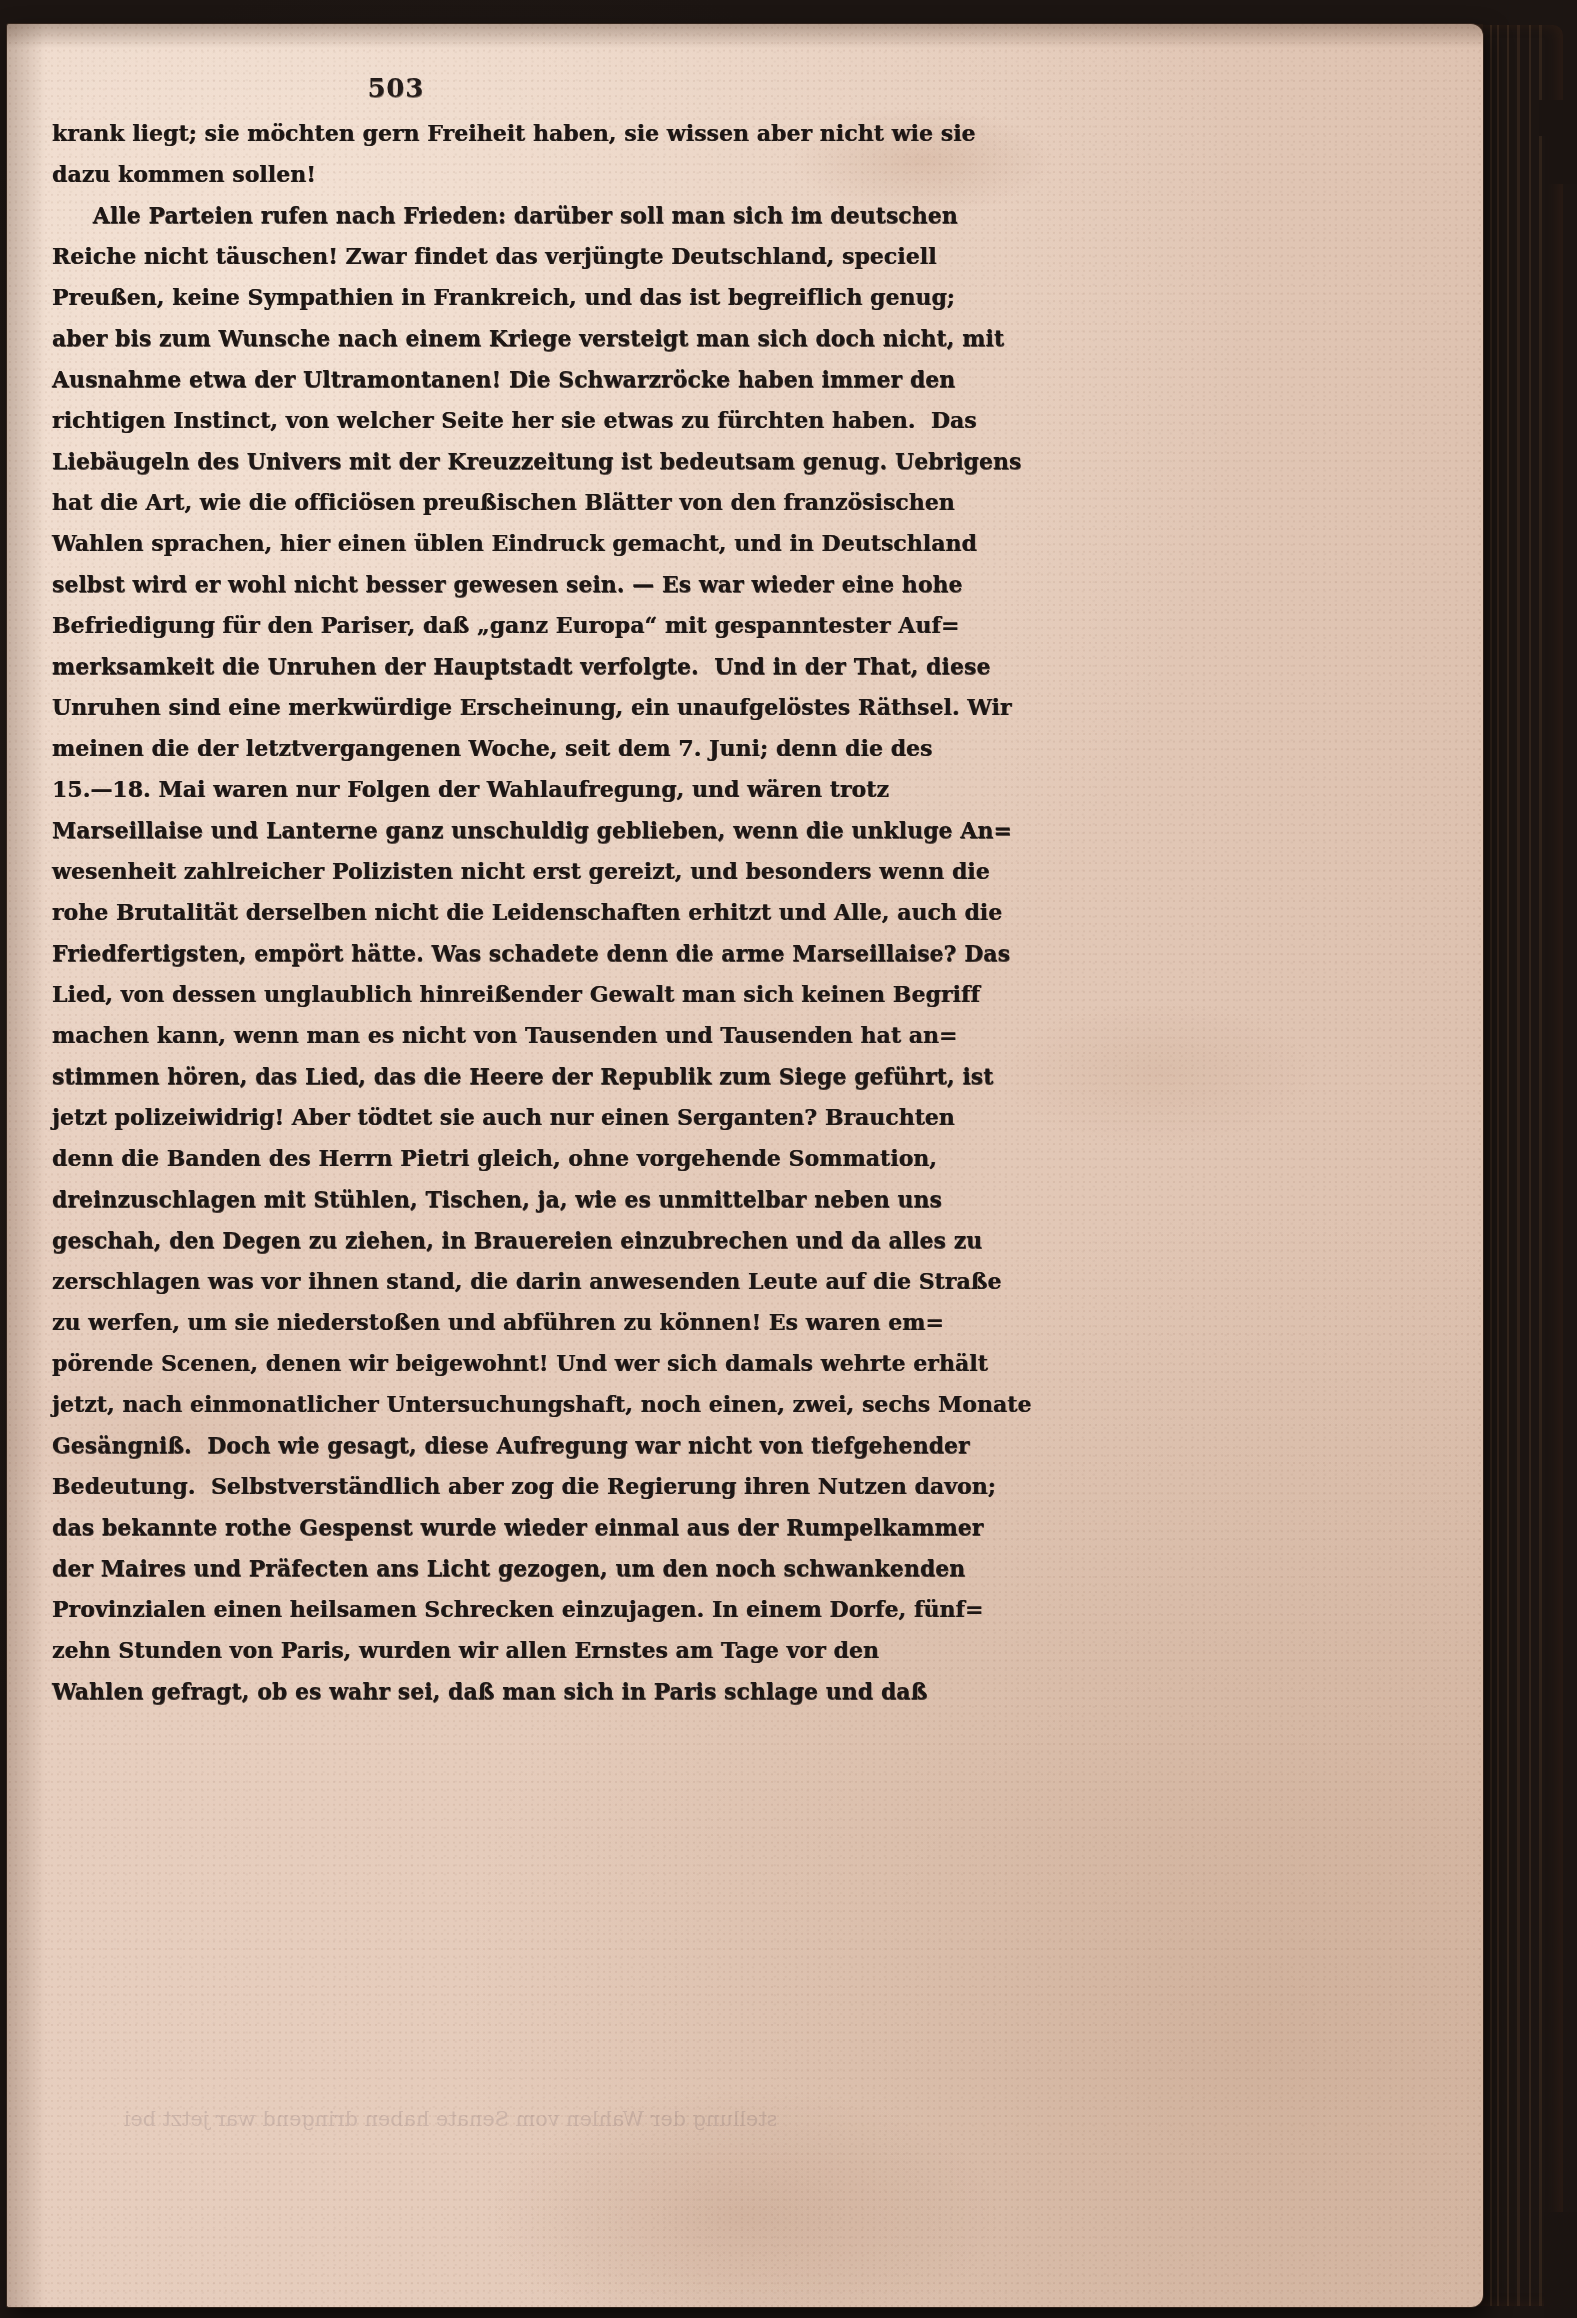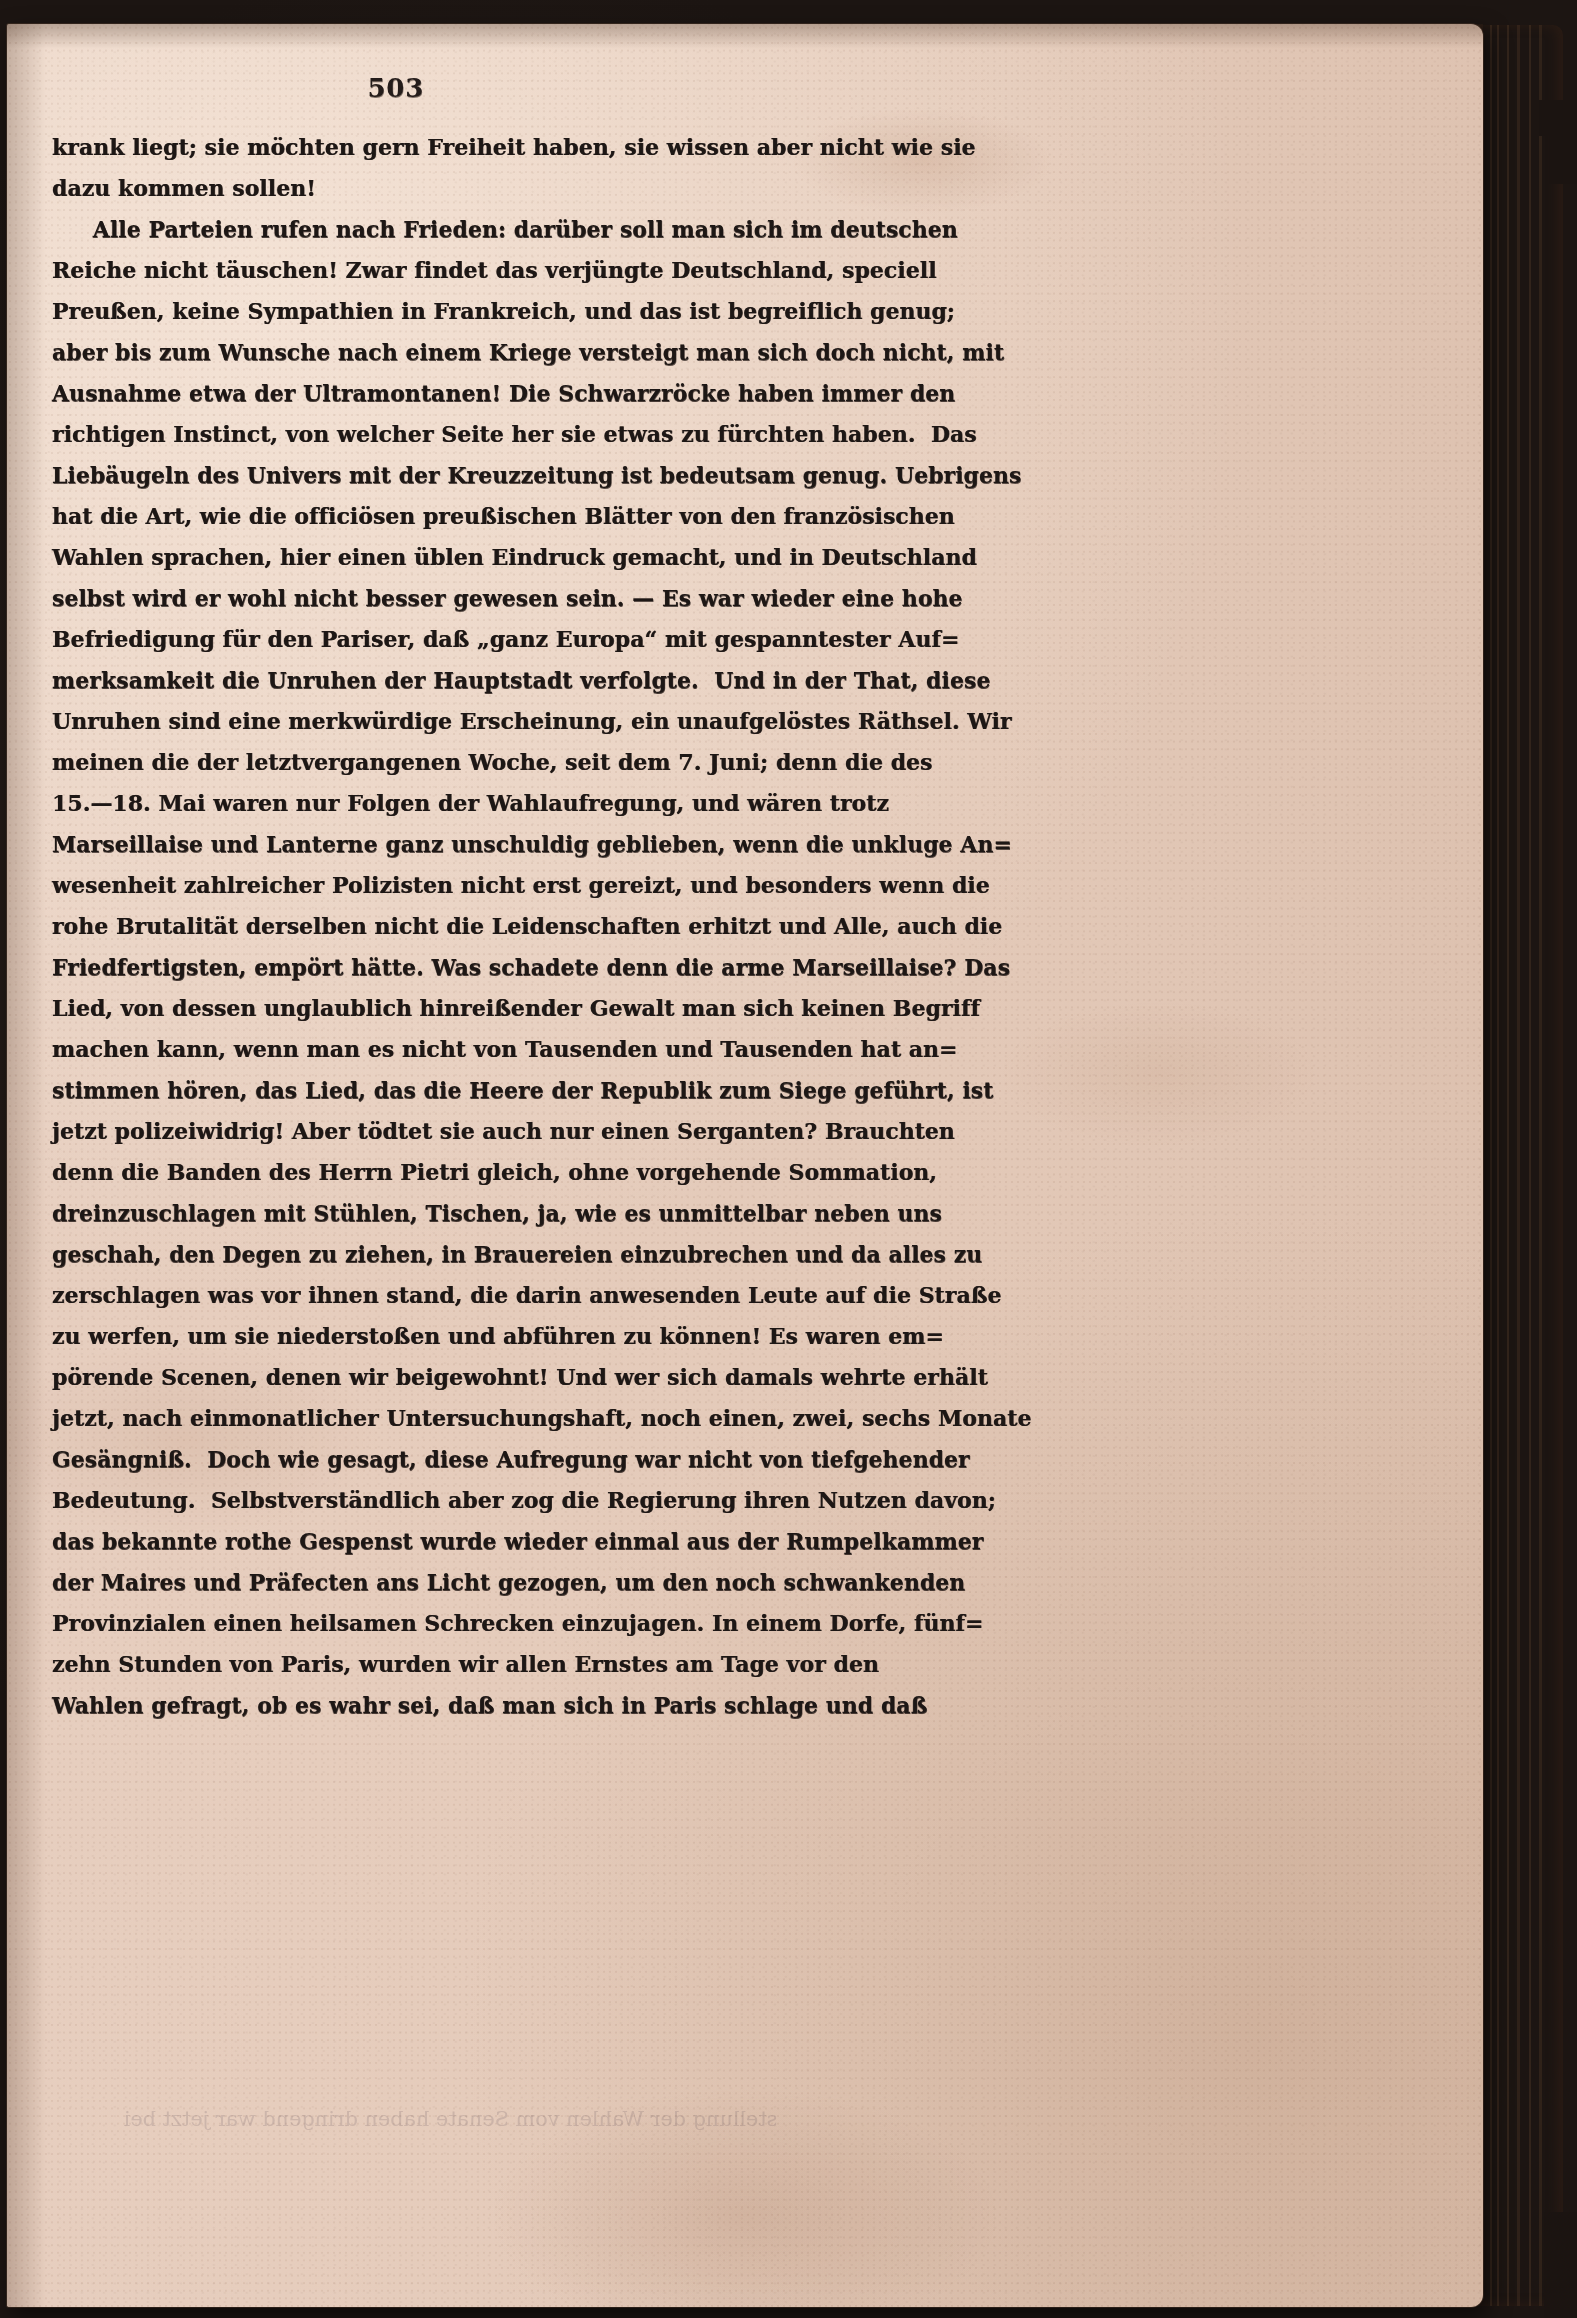--- a/index.html
+++ b/index.html
@@ -103,21 +103,21 @@
     font-weight: 700;
     font-size: 26px;
     letter-spacing: 0.8px;
     color: #241c1a;
     text-shadow: 0.5px 0.5px 0 rgba(40,28,22,0.55);
   }
 
   .textblock {
     position: absolute;
     left: 45px;
-    top: 103px;
+    top: 89px;
     width: 726px;
   }
 
   .line {
     display: block;
     white-space: pre;
     font-family: "DejaVu Serif", serif;
     font-size: 22px;
     line-height: 41px;
     height: 41px;

